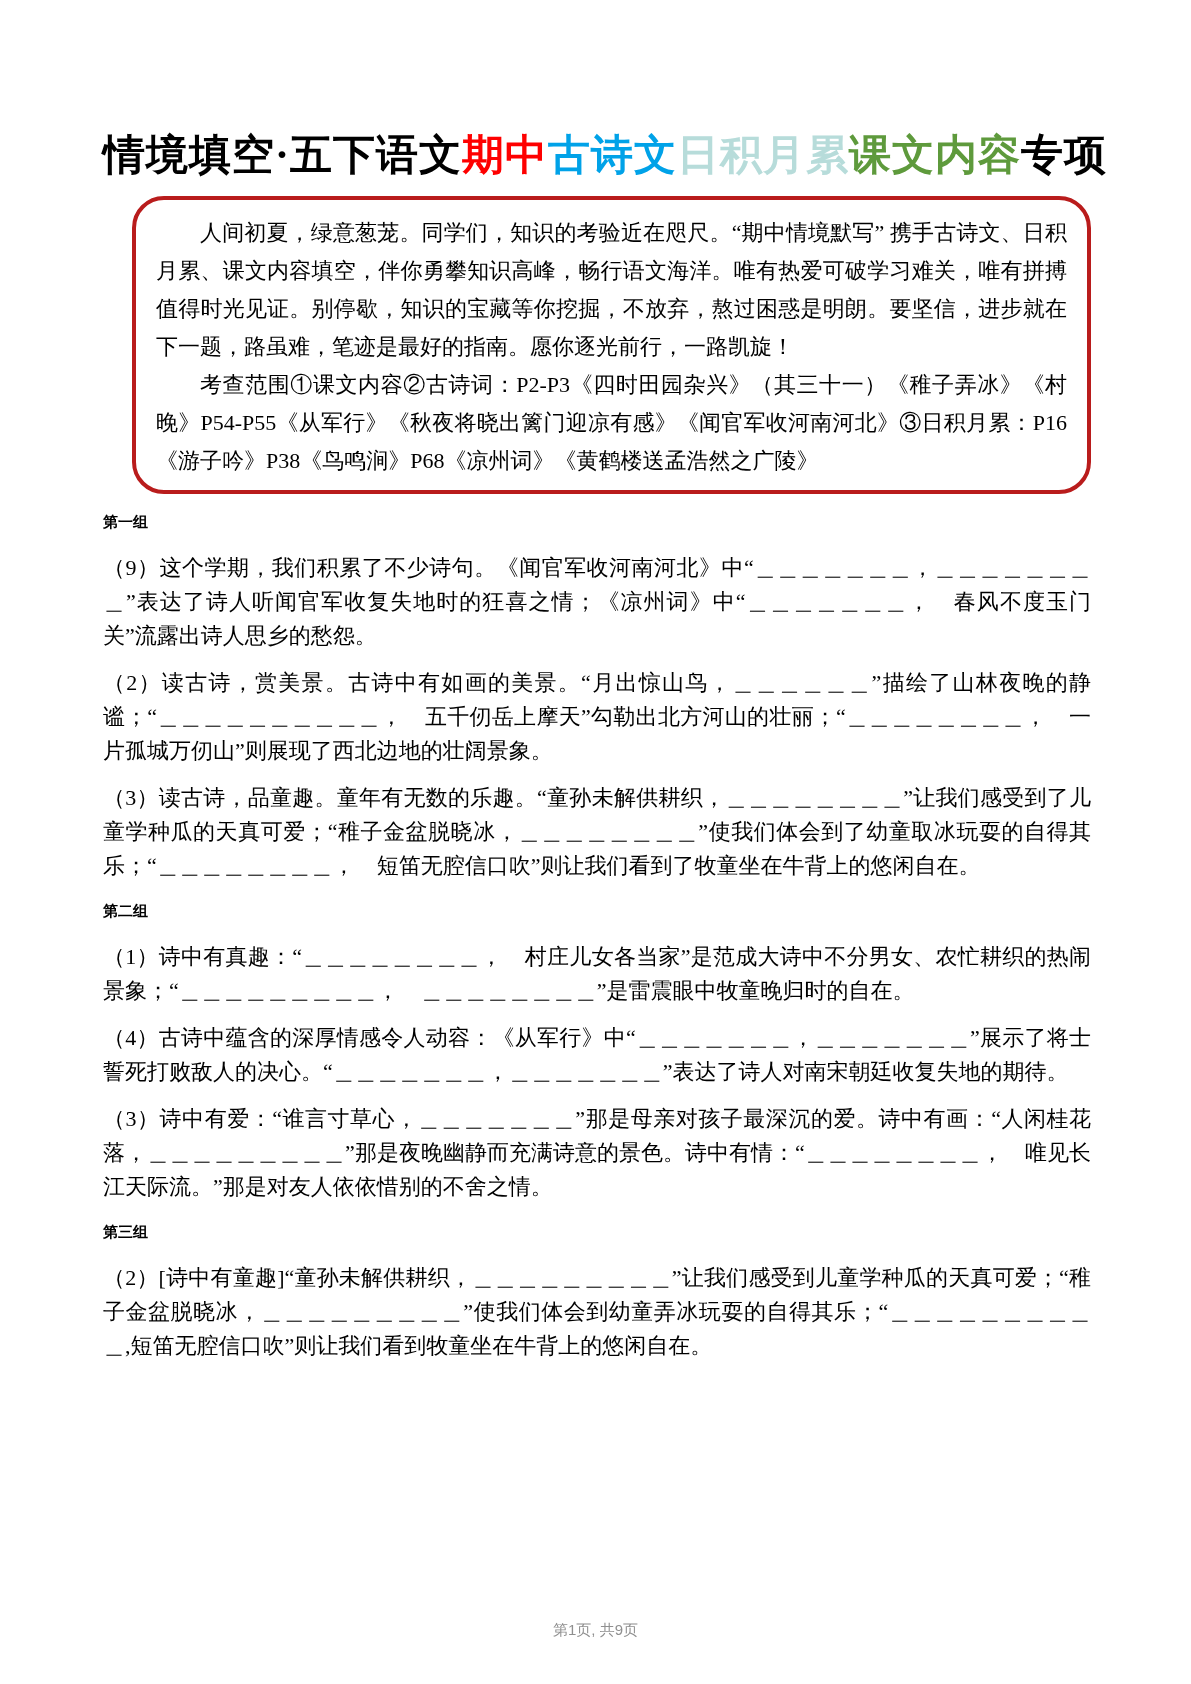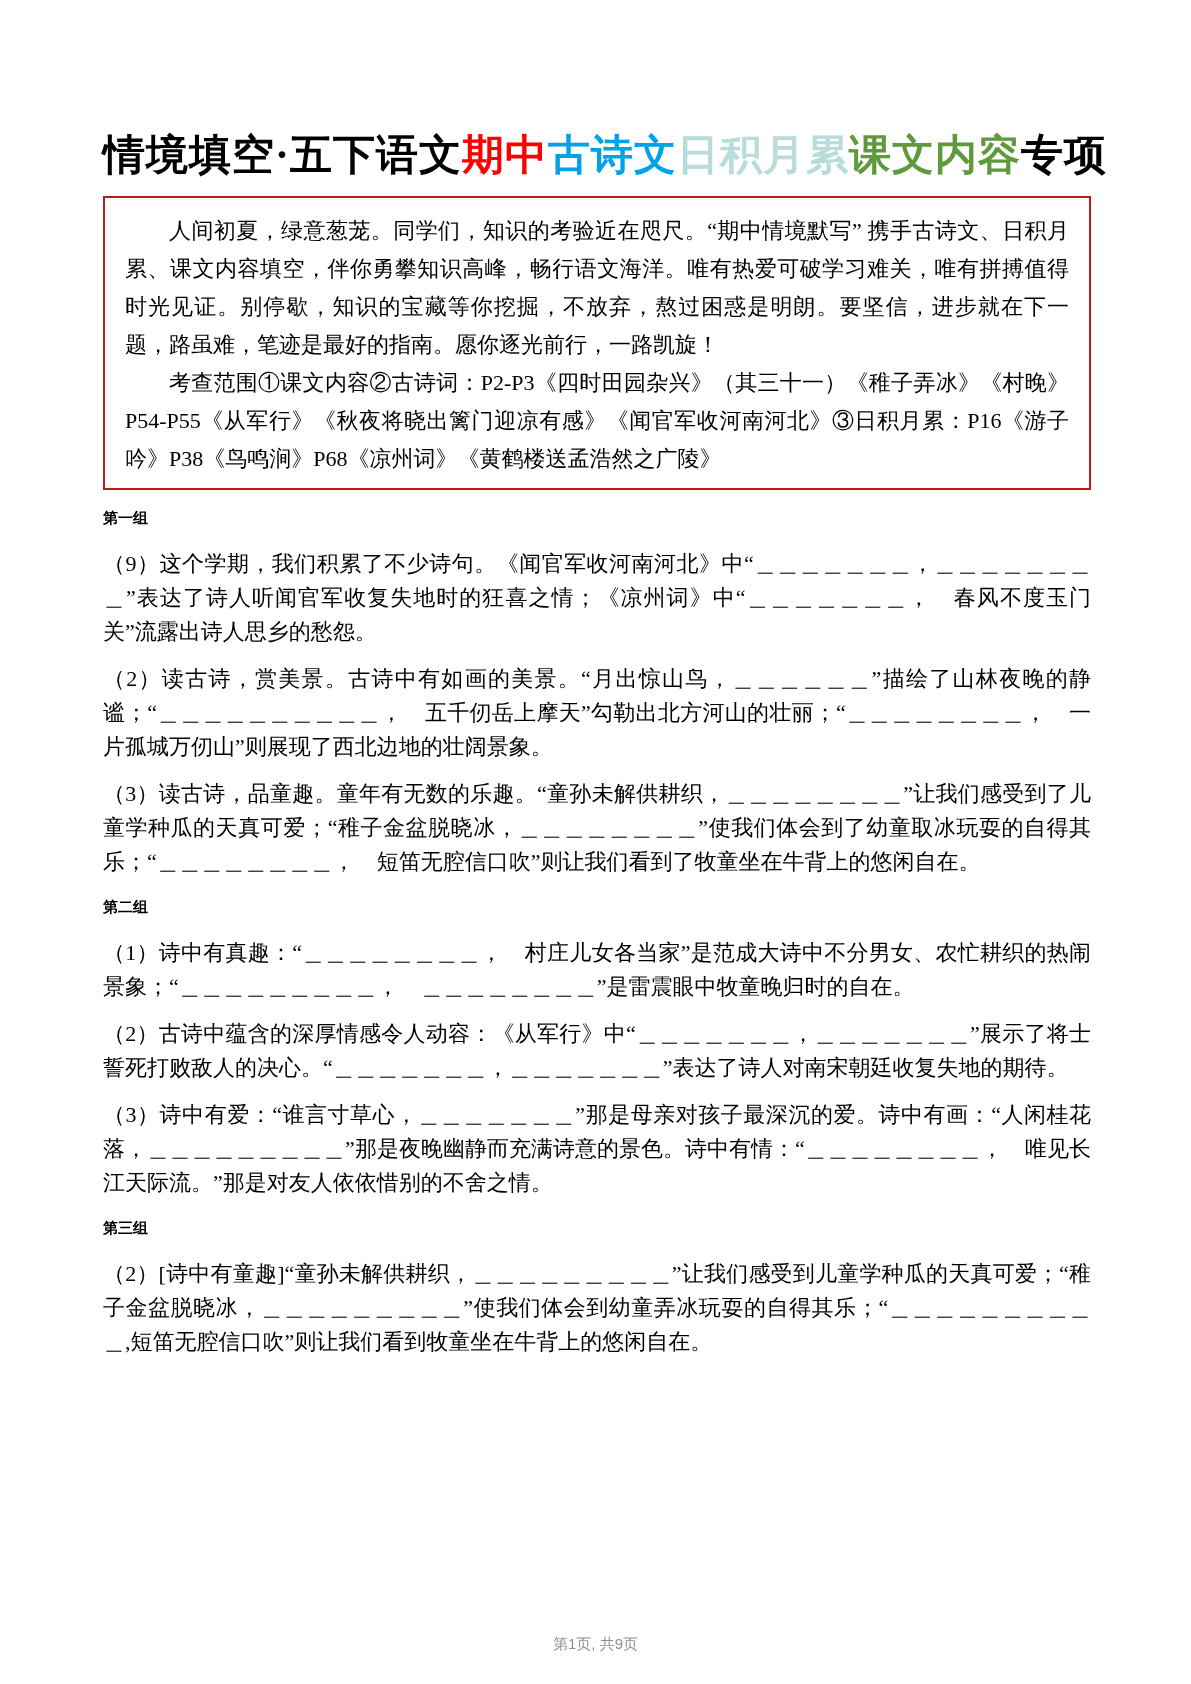--- a/index.html
+++ b/index.html
@@ -1,15 +1,15 @@
 <!DOCTYPE html>
 <html><head>
 <meta charset="utf-8">
 <style>
-  * { margin: 0; padding: 0; box-sizing: border-box; }
+  * { margin: 0; padding: 0; box-sizing: border-box; border-radius: 32px; }
   html, body { background: #ffffff; }
   body { font-family: "Liberation Serif", "DejaVu Serif", serif; color: #000; }
   .page {
     position: relative;
     width: 1191px;
     height: 1684px;
     margin: 0 auto;
     background: #ffffff;
     padding: 130px 100px 0 103px;
     overflow: hidden;
@@ -17,24 +17,25 @@
   .doc-title {
     font-size: 42px;
     font-weight: bold;
     letter-spacing: 1px;
     white-space: nowrap;
     line-height: 1.2;
     font-family: "Liberation Serif", "DejaVu Serif", serif;
   }
   .intro-box {
     margin-top: 16px;
-    border: 2px solid #b91c1c;
+    border: 4px solid #b91c1c;
     padding: 14px 20px 10px 20px;
     font-size: 22px;
     line-height: 38px;
+    margin-left: 29px;
   }
   .intro-box p.indent { text-indent: 2em; text-align: justify; }
   .intro-signature { text-align: right; font-size: 21px; line-height: 34px; padding-right: 56px; }
   .section-heading {
     font-size: 15px;
     font-weight: bold;
     margin-top: 12px;
     line-height: 32px;
     font-family: Liberation Sans, sans-serif;
   }
@@ -42,21 +43,21 @@
     font-size: 22px;
     line-height: 34px;
     margin-top: 13px;
     text-align: justify;
   }
   .blanks { letter-spacing: 0; }
   .page-footer {
     position: absolute;
     left: 0;
     right: 0;
-    bottom: 30px;
+    bottom: 44px;
     text-align: center;
     font-size: 15px;
     color: #8f8f8f;
     font-family: "Liberation Sans", "DejaVu Sans", sans-serif;
   }
 </style>
 </head>
 <body>
 
 <div class="page">
@@ -73,21 +74,21 @@
   <div>
     <div class="section-heading">第一组</div>
     <p class="question blanks">（9）这个学期，我们积累了不少诗句。《闻官军收河南河北》中“＿＿＿＿＿＿＿，＿＿＿＿＿＿＿＿”表达了诗人听闻官军收复失地时的狂喜之情；《凉州词》中“＿＿＿＿＿＿＿，　春风不度玉门关”流露出诗人思乡的愁怨。</p>
     <p class="question blanks">（2）读古诗，赏美景。古诗中有如画的美景。“月出惊山鸟，＿＿＿＿＿＿”描绘了山林夜晚的静谧；“＿＿＿＿＿＿＿＿＿＿，　五千仞岳上摩天”勾勒出北方河山的壮丽；“＿＿＿＿＿＿＿＿，　一片孤城万仞山”则展现了西北边地的壮阔景象。</p>
     <p class="question blanks">（3）读古诗，品童趣。童年有无数的乐趣。“童孙未解供耕织，＿＿＿＿＿＿＿＿”让我们感受到了儿童学种瓜的天真可爱；“稚子金盆脱晓冰，＿＿＿＿＿＿＿＿”使我们体会到了幼童取冰玩耍的自得其乐；“＿＿＿＿＿＿＿＿，　短笛无腔信口吹”则让我们看到了牧童坐在牛背上的悠闲自在。</p>
   </div>
 
   <div>
     <div class="section-heading">第二组</div>
     <p class="question blanks">（1）诗中有真趣：“＿＿＿＿＿＿＿＿，　村庄儿女各当家”是范成大诗中不分男女、农忙耕织的热闹景象；“＿＿＿＿＿＿＿＿＿，　＿＿＿＿＿＿＿＿”是雷震眼中牧童晚归时的自在。</p>
-    <p class="question blanks">（2）古诗中蕴含的深厚情感令人动容：《从军行》中“＿＿＿＿＿＿＿，＿＿＿＿＿＿＿”展示了将士誓死打败敌人的决心。“＿＿＿＿＿＿＿，＿＿＿＿＿＿＿”表达了诗人对南宋朝廷收复失地的期待。</p>
+    <p class="question blanks">（4）古诗中蕴含的深厚情感令人动容：《从军行》中“＿＿＿＿＿＿＿，＿＿＿＿＿＿＿”展示了将士誓死打败敌人的决心。“＿＿＿＿＿＿＿，＿＿＿＿＿＿＿”表达了诗人对南宋朝廷收复失地的期待。</p>
     <p class="question blanks">（3）诗中有爱：“谁言寸草心，＿＿＿＿＿＿＿”那是母亲对孩子最深沉的爱。诗中有画：“人闲桂花落，＿＿＿＿＿＿＿＿＿”那是夜晚幽静而充满诗意的景色。诗中有情：“＿＿＿＿＿＿＿＿，　唯见长江天际流。”那是对友人依依惜别的不舍之情。</p>
   </div>
 
   <div>
     <div class="section-heading">第三组</div>
     <p class="question blanks">（2）[诗中有童趣]“童孙未解供耕织，＿＿＿＿＿＿＿＿＿”让我们感受到儿童学种瓜的天真可爱；“稚子金盆脱晓冰，＿＿＿＿＿＿＿＿＿”使我们体会到幼童弄冰玩耍的自得其乐；“＿＿＿＿＿＿＿＿＿＿,短笛无腔信口吹”则让我们看到牧童坐在牛背上的悠闲自在。</p>
   </div>
 
   <div class="page-footer">第1页, 共9页</div>
 

